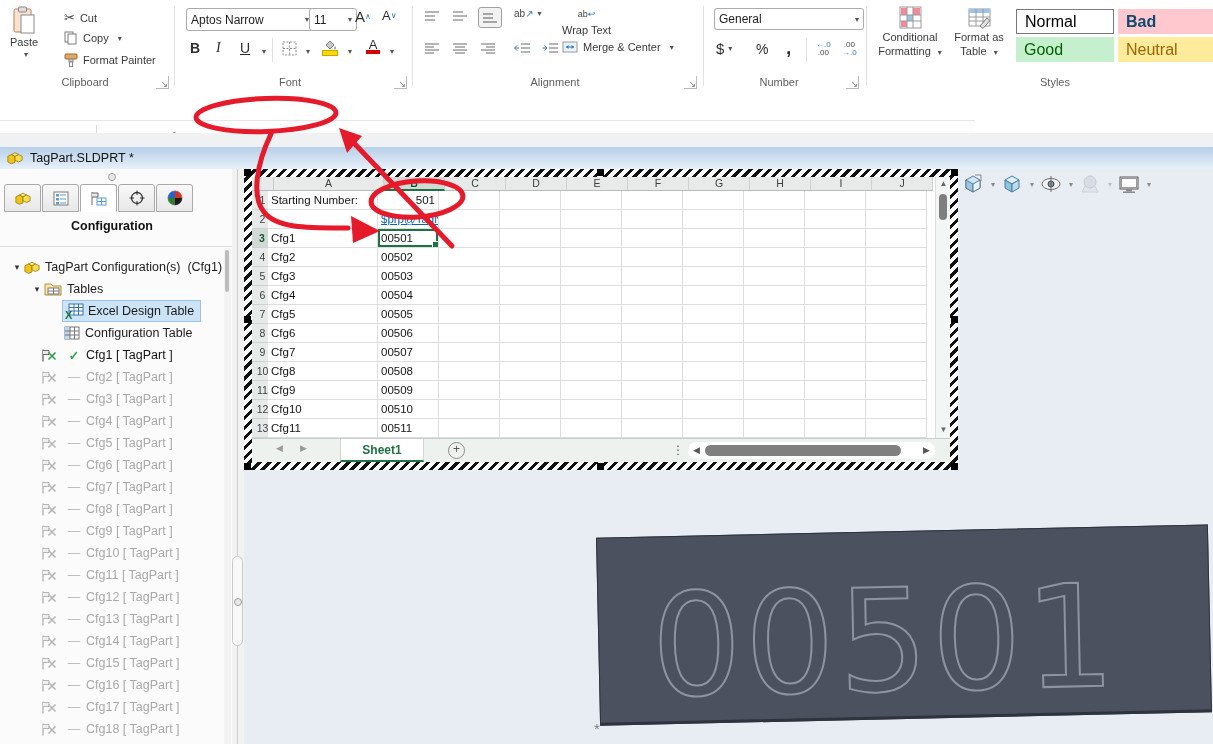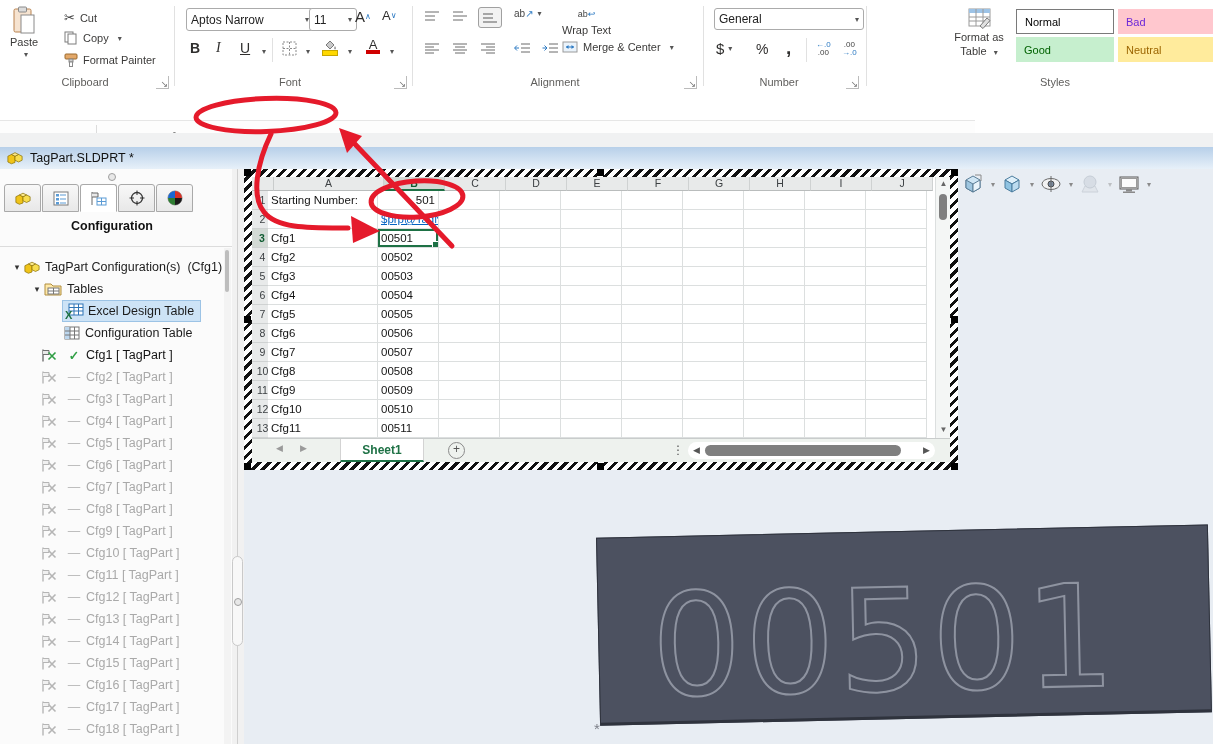--- a/index.html
+++ b/index.html
@@ -11,23 +11,23 @@
   .ribbon{position:absolute;left:0;top:0;width:1213px;height:92px;background:#fff;}
   .rsep{position:absolute;top:6px;height:80px;width:1px;background:#e1e1e1;}
   .rlabel{position:absolute;top:76px;font-size:11px;color:#5f5e5c;text-align:center;}
   .launcher{position:absolute;top:76px;width:12px;height:12px;font-size:9px;color:#777;border-right:1px solid #bbb;border-bottom:1px solid #bbb;display:flex;align-items:flex-end;justify-content:flex-end;line-height:8px;cursor:pointer;}
   .rbtn{position:absolute;display:flex;align-items:center;gap:5px;color:#3b3a39;font-size:11px;cursor:pointer;white-space:nowrap;}
   .combo{position:absolute;border:1px solid #ababab;border-radius:3px;background:#fff;font-size:12px;color:#222;display:flex;align-items:center;padding:0 4px;justify-content:space-between;cursor:pointer;}
   .dd{font-size:8px;color:#555;margin-left:4px;}
   .glyphbtn{position:absolute;font-size:14px;color:#2f2e2d;cursor:pointer;display:flex;align-items:center;}
   .colorbar{display:block;height:4px;width:14px;margin-top:-1px;}
   .boxed{border:1px solid #a0a0a0;border-radius:3px;background:#f2f2f2;}
-  .stylecell{position:absolute;width:98px;height:25px;font-size:11px;display:flex;align-items:center;padding-left:8px;box-sizing:border-box;cursor:pointer;}
+  .stylecell{position:absolute;width:98px;height:25px;font-size:16px;display:flex;align-items:center;padding-left:8px;box-sizing:border-box;cursor:pointer;}
   .st-normal{background:#fff;border:1px solid #7a7a7a;outline:1px solid #fff;outline-offset:-3px;color:#000;}
-  .st-bad{background:#ffc7ce;color:#6d28d9;}
+  .st-bad{background:#ffc7ce;color:#0c4a6e;font-weight:bold;}
   .st-good{background:#c6efce;color:#006100;}
   .st-neutral{background:#ffeb9c;color:#9c6500;}
   .decic{display:flex;flex-direction:column;line-height:8px;font-size:8px;color:#444;}
   .decic .bl{color:#2b79c2;}
 
   
   .fbar{position:absolute;left:0;top:92px;width:975px;height:41px;background:#fdfdfd;border-top:1px solid #e6e6e6;border-bottom:1px solid #e3e3e3;box-sizing:border-box;margin-top:28px;}
   .namebox{position:absolute;left:0;top:4px;width:96px;height:32px;display:flex;align-items:center;font-size:13px;color:#222;padding-left:10px;box-sizing:border-box;cursor:pointer;}
   .fsep{position:absolute;top:4px;height:32px;width:1px;background:#dcdcdc;}
   .fformula{position:absolute;left:216px;top:0;height:41px;display:flex;align-items:center;font-size:13.5px;color:#1c1c1c;}
@@ -330,20 +330,34 @@
     <div class="glyphbtn decic" style="left:842px;top:41px;">
         <span>.00</span>
         <span class="bl">→.0</span>
       </div>
     <div class="rlabel" style="left:724px;width:110px;">Number</div>
     <div class="launcher" style="left:846px;">
         <span>↘</span>
       </div>
     <div class="rsep" style="left:866px;"></div>
 
+    <div class="rbtn" style="left:874px;top:6px;flex-direction:column;gap:2px;width:72px;">
+      <span class="ic">
+        <svg width="23" height="23">
+            <rect x="1" y="1" width="21" height="21" fill="#fff" stroke="#9a9a9a"></rect>
+            <rect x="2" y="2" width="6" height="7" fill="#f28a9d"></rect>
+            <rect x="14" y="2" width="7" height="7" fill="#f28a9d"></rect>
+            <rect x="8" y="9" width="6" height="6" fill="#9dc3e6"></rect>
+            <rect x="2" y="15" width="6" height="6" fill="#f28a9d"></rect>
+            <path d="M1 9 H22 M1 15 H22 M8 1 V22 M14 1 V22" stroke="#9a9a9a"></path>
+          </svg>
+      </span>
+      <span>Conditional</span>
+      <span><span>Formatting</span> <span class="dd">▾</span></span>
+    </div>
     <div class="rbtn" style="left:948px;top:6px;flex-direction:column;gap:2px;width:62px;">
       <span class="ic">
         <svg width="23" height="23">
             <rect x="1" y="3" width="21" height="17" fill="#fff" stroke="#9a9a9a"></rect>
             <rect x="1" y="3" width="21" height="4" fill="#9dc3e6"></rect>
             <path d="M1 11 H22 M1 15 H22 M8 3 V20 M15 3 V20" stroke="#9a9a9a"></path>
             <path d="M12 20 L19 12 l3 2.5 -7 8 z" fill="#e0e0e0" stroke="#7a7a7a"></path>
           </svg>
       </span>
       <span>Format as</span>

